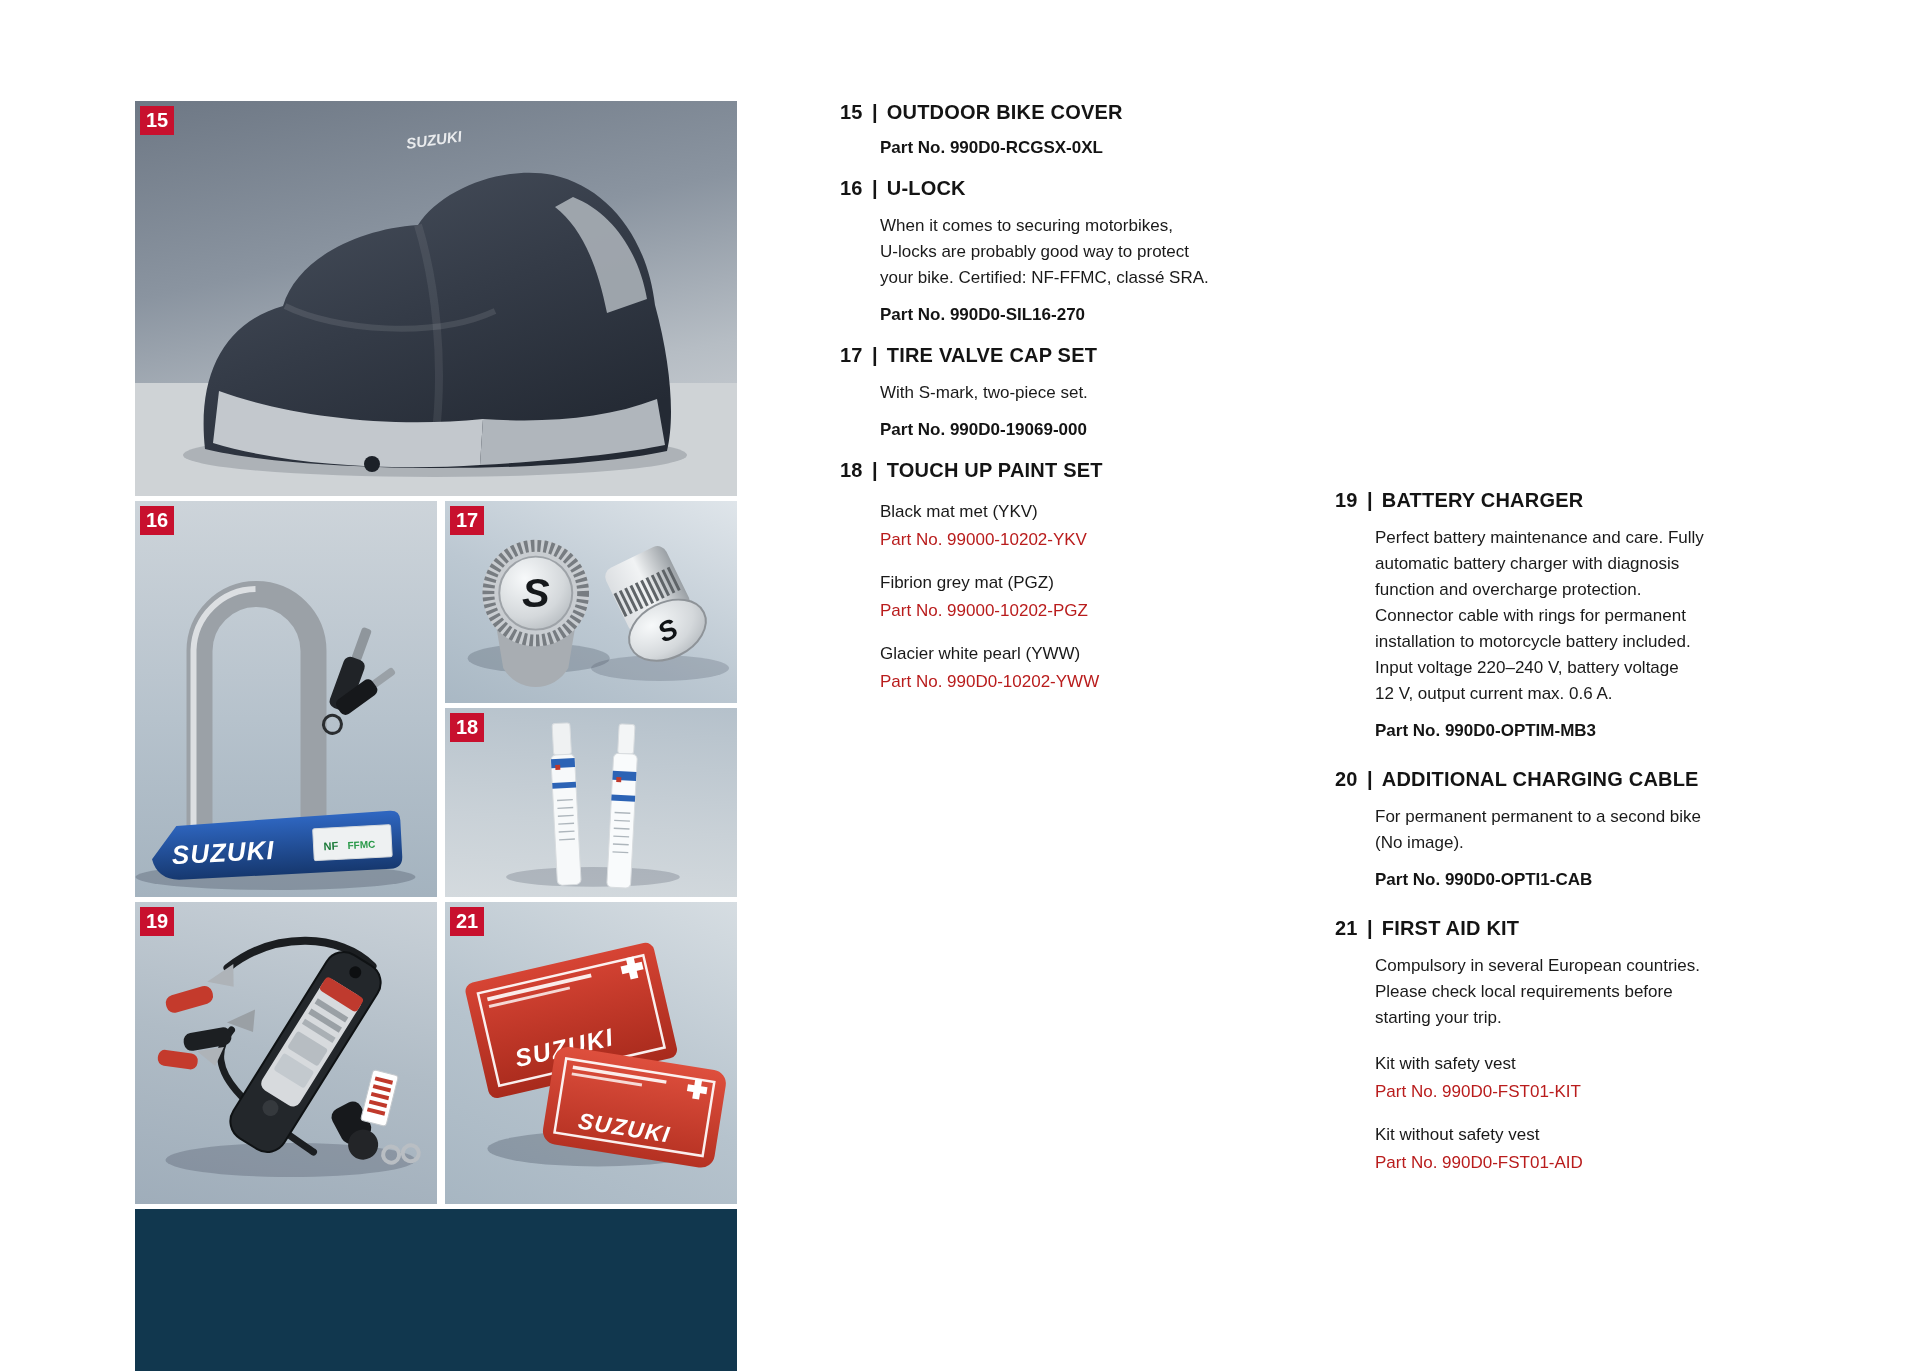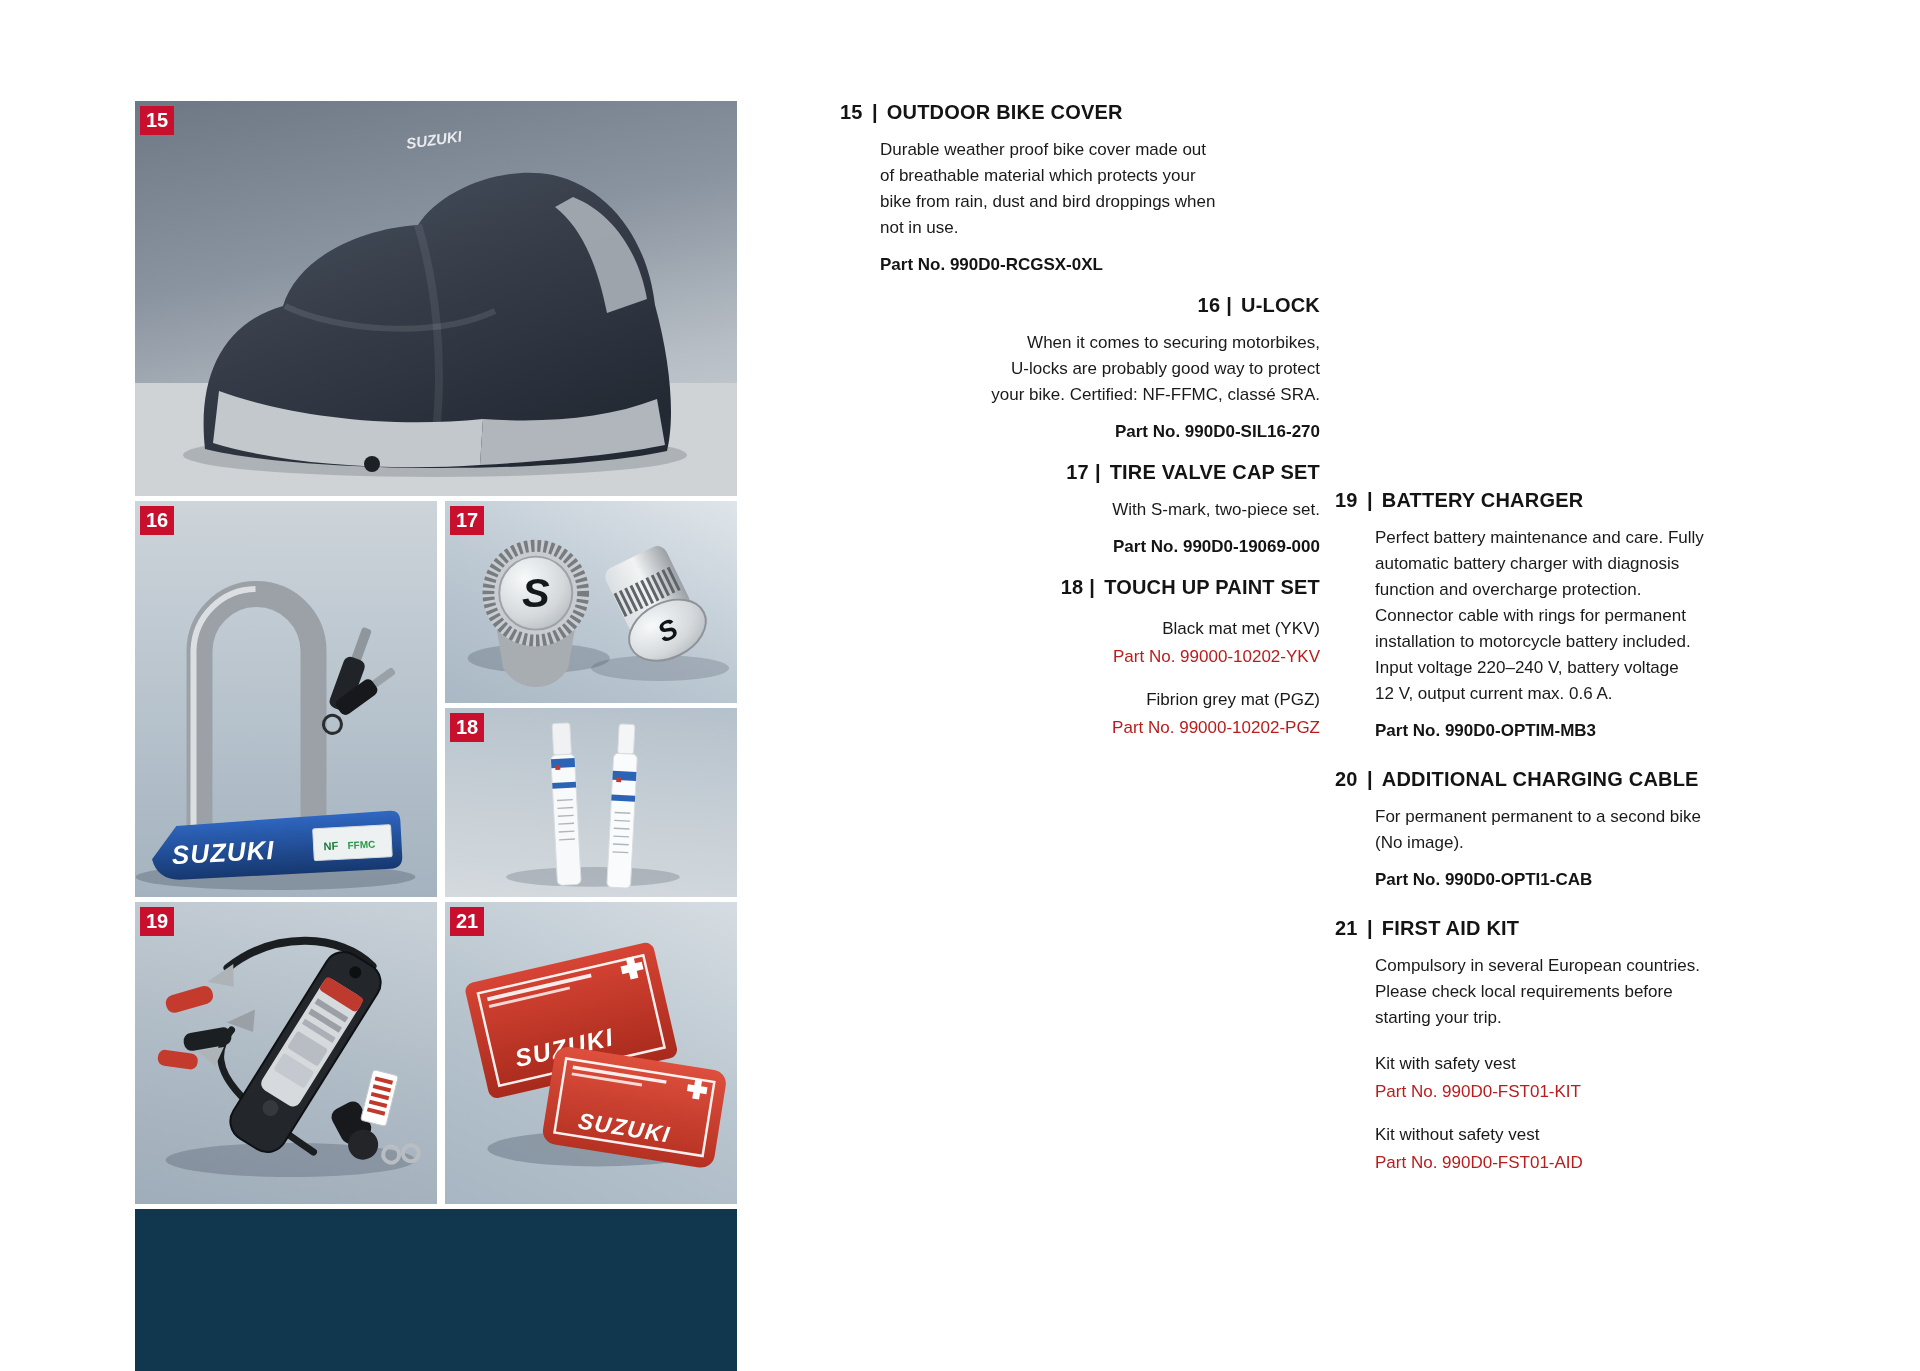--- a/index.html
+++ b/index.html
@@ -20,21 +20,21 @@
   .badge{
     position:absolute;left:5px;top:5px;min-width:34px;height:29px;padding:0 4px;
     background:#c8102e;color:#ffffff;font-weight:bold;font-size:20px;
     display:flex;align-items:center;justify-content:center;box-sizing:border-box;
   }
   
   .textcol{position:absolute;}
   .col-mid{left:840px;top:100px;width:480px;}
   .col-right{left:1335px;top:488px;width:500px;}
   .item{margin:0;}
-  .col-mid .item + .item{margin-top:18px;text-align:right;}
+  .col-mid .item + .item{margin-top:18px;}
   .col-right .item + .item{margin-top:26px;}
   .head{margin:0;font-size:20px;font-weight:bold;line-height:24px;letter-spacing:.2px;color:#141414;}
   .head .num{display:inline-block;min-width:26px;}
   .head .pipe{margin:0 9px 0 6px;font-weight:bold;}
   .body{margin:13px 0 0 40px;font-size:17px;line-height:26px;white-space:pre-line;color:#1a1a1a;}
   .part{margin:14px 0 0 40px;font-size:17px;line-height:20px;font-weight:bold;color:#141414;}
   .variant{margin:20px 0 0 40px;}
   .head + .variant{margin-top:17px;}
   .vlabel{font-size:17px;line-height:26px;}
   .vpart{margin-top:5px;font-size:17px;line-height:20px;font-weight:normal;color:#b91c1c;}
@@ -257,24 +257,20 @@
   </div>
 
   <div class="footer-block"></div>
 
   <div class="textcol col-mid">
 
     <section class="item">
       <h3 class="head">
         <span class="num">15</span><span class="pipe">|</span><span class="ttl">OUTDOOR BIKE COVER</span>
       </h3>
-      <p class="body">Durable weather proof bike cover made out
-of breathable material which protects your
-bike from rain, dust and bird droppings when
-not in use.</p>
       <p class="part">Part No. 990D0-RCGSX-0XL</p>
     </section>
 
     <section class="item">
       <h3 class="head">
         <span class="num">16</span><span class="pipe">|</span><span class="ttl">U-LOCK</span>
       </h3>
       <p class="body">When it comes to securing motorbikes,
 U-locks are probably good way to protect
 your bike. Certified: NF-FFMC, classé SRA.</p>
@@ -293,20 +289,24 @@
       <h3 class="head">
         <span class="num">18</span><span class="pipe">|</span><span class="ttl">TOUCH UP PAINT SET</span>
       </h3>
       <div class="variant">
         <div class="vlabel">Black mat met (YKV)</div>
         <div class="vpart">Part No. 99000-10202-YKV</div>
       </div>
       <div class="variant">
         <div class="vlabel">Fibrion grey mat (PGZ)</div>
         <div class="vpart">Part No. 99000-10202-PGZ</div>
+      </div>
+      <div class="variant">
+        <div class="vlabel">Glacier white pearl (YWW)</div>
+        <div class="vpart">Part No. 990D0-10202-YWW</div>
       </div>
     </section>
 
   </div>
 
   <div class="textcol col-right">
 
     <section class="item">
       <h3 class="head">
         <span class="num">19</span><span class="pipe">|</span><span class="ttl">BATTERY CHARGER</span>

